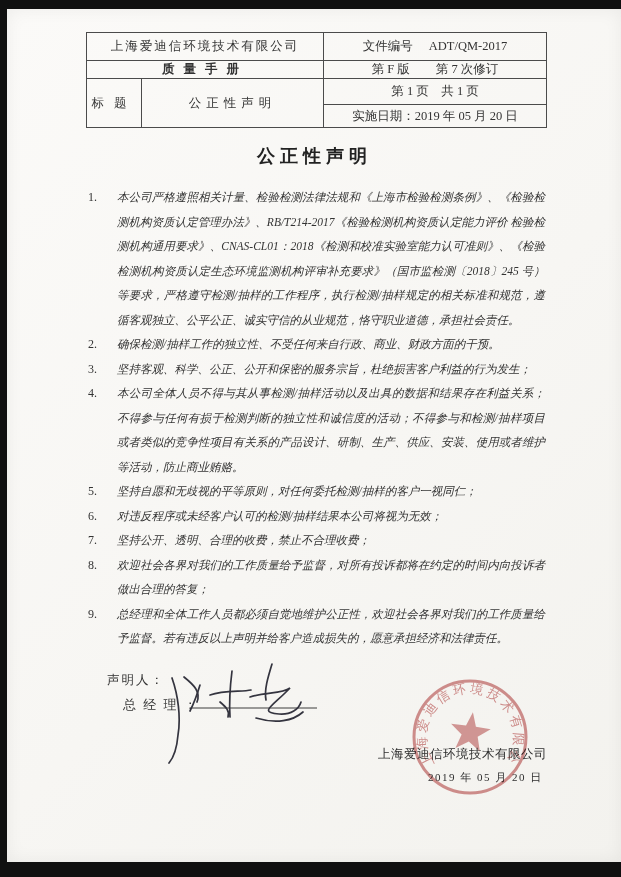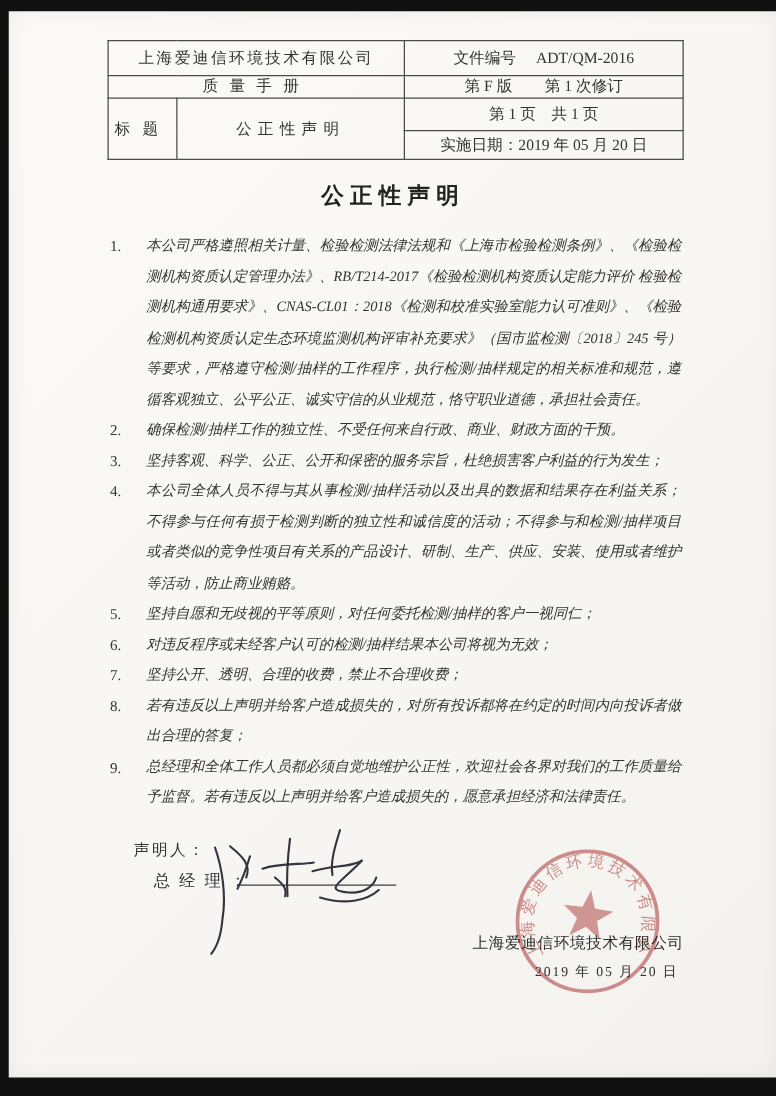--- a/index.html
+++ b/index.html
@@ -18,21 +18,21 @@
   .hdr{
     position:absolute;left:79px;top:23px;border-collapse:collapse;
     table-layout:fixed;width:460px;
   }
   .hdr td{
     border:1px solid #4b4b4b;padding:0;text-align:center;vertical-align:middle;
     font-size:12.5px;color:#333;overflow:hidden;white-space:nowrap;
   }
   .hdr{border:1.5px solid #3d3d3d;}
   .co-name{letter-spacing:2px;}
-  .manual{font-weight:normal;letter-spacing:9px;font-size:13px;}
+  .manual{font-weight:bold;letter-spacing:9px;font-size:13px;}
   .t-label{letter-spacing:10px;}
   .t-value{letter-spacing:5px;}
   .kv span{display:inline-block;}
   .kv .k{margin-right:16px;}
   .kv2 .k{margin-right:26px;}
   
   .doc-title{
     position:absolute;left:0;top:135px;width:100%;text-align:center;
     font-size:18px;font-weight:bold;letter-spacing:5px;color:#222;
   }
@@ -63,27 +63,27 @@
   <table class="hdr">
     <colgroup>
         <col style="width:55px">
         <col style="width:182px">
         <col style="width:223px">
       </colgroup>
     <tbody>
         <tr style="height:28px">
       <td colspan="2" class="co-name">上海爱迪信环境技术有限公司</td>
       <td class="kv">
-        <span class="k">文件编号</span><span>ADT/QM-2016</span>
+        <span class="k">文件编号</span><span>ADT/QM-2017</span>
       </td>
     </tr>
     <tr style="height:18px">
       <td colspan="2" class="manual">质量手册</td>
       <td class="kv kv2">
-        <span class="k">第 F 版</span><span>第 1 次修订</span>
+        <span class="k">第 F 版</span><span>第 7 次修订</span>
       </td>
     </tr>
     <tr style="height:26px">
       <td rowspan="2" class="t-label">标题</td>
       <td rowspan="2" class="t-value">公正性声明</td>
       <td>第 1 页　共 1 页</td>
     </tr>
     <tr style="height:23px">
       <td>实施日期：2019 年 05 月 20 日</td>
     </tr>
@@ -116,21 +116,21 @@
       <div class="stmt">
       <span class="n">6.</span>
       <span class="t">对违反程序或未经客户认可的检测/抽样结果本公司将视为无效；</span>
     </div>
       <div class="stmt">
       <span class="n">7.</span>
       <span class="t">坚持公开、透明、合理的收费，禁止不合理收费；</span>
     </div>
       <div class="stmt">
       <span class="n">8.</span>
-      <span class="t">若有违反以上声明并给客户造成损失的，对所有投诉都将在约定的时间内向投诉者做出合理的答复；</span>
+      <span class="t">欢迎社会各界对我们的工作质量给予监督，对所有投诉都将在约定的时间内向投诉者做出合理的答复；</span>
     </div>
       <div class="stmt">
       <span class="n">9.</span>
       <span class="t">总经理和全体工作人员都必须自觉地维护公正性，欢迎社会各界对我们的工作质量给予监督。若有违反以上声明并给客户造成损失的，愿意承担经济和法律责任。</span>
     </div>
     </div>
 
   <div class="declarant">声明人：</div>
   <div class="gm">总 经 理 ：</div>
 

